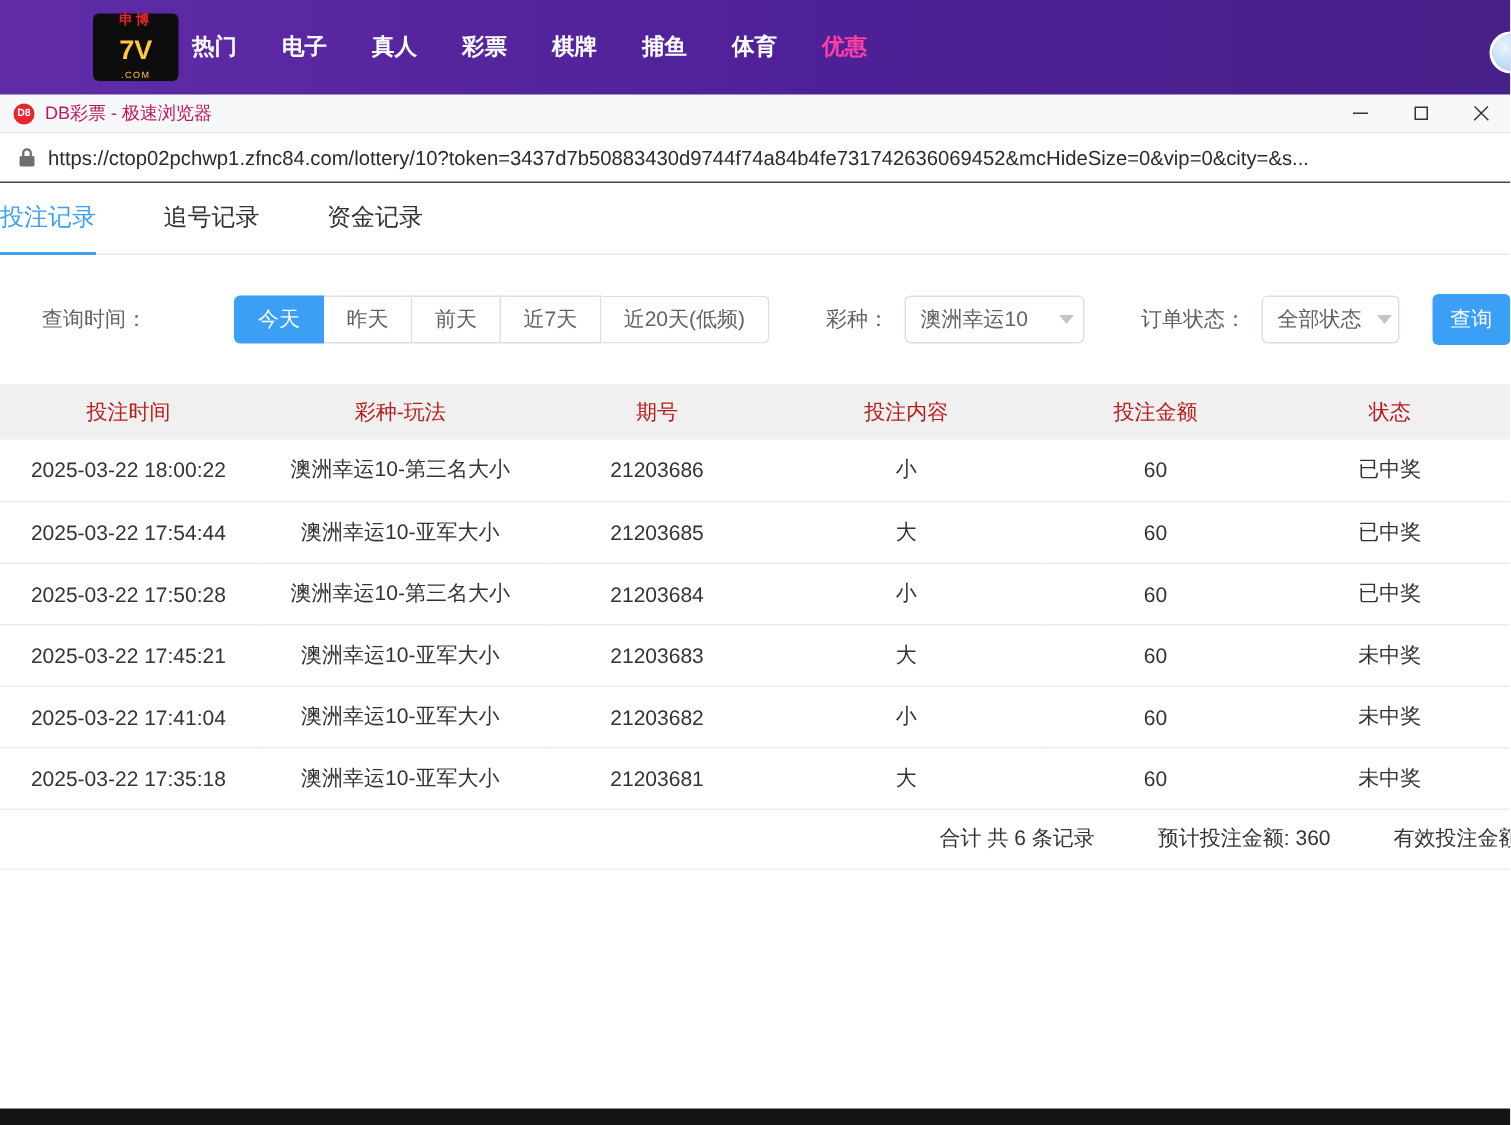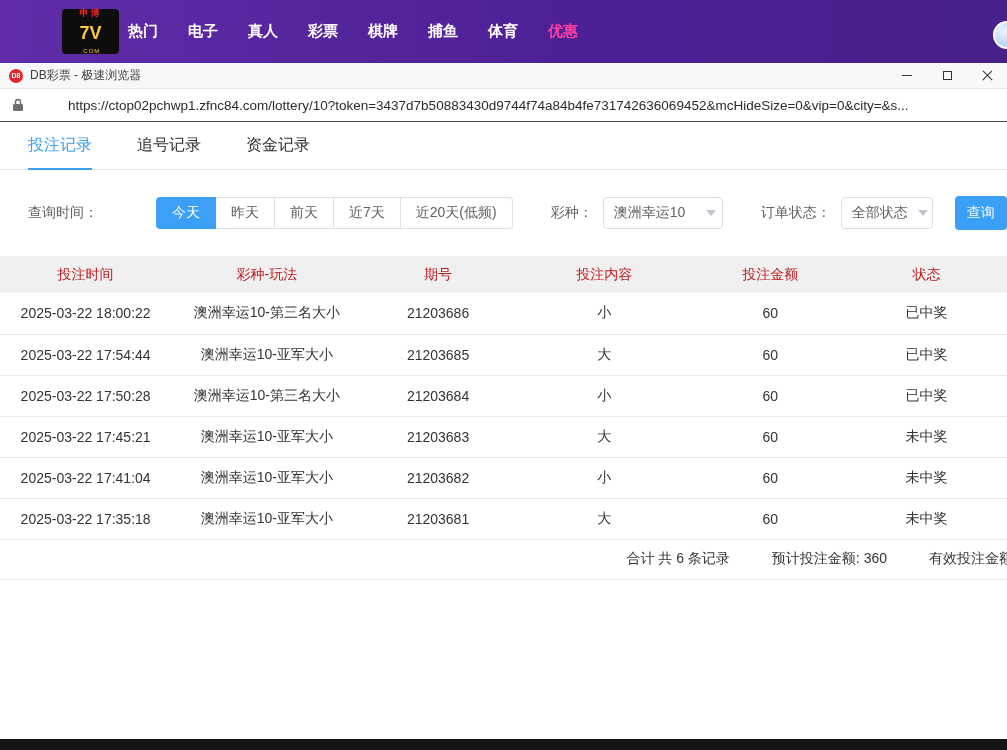--- a/index.html
+++ b/index.html
@@ -19,37 +19,37 @@
   .logo-main{color:#ffc83d;font-size:18px;font-weight:bold;margin-top:1px;}
   .logo-sub{color:#ffc83d;font-size:6px;margin-top:1px;letter-spacing:1px;}
   .nav{display:flex;gap:30px;margin-left:9px;align-items:center;}
   .nav-item{color:#fff;font-size:15px;font-weight:bold;cursor:pointer;white-space:nowrap;}
   .nav-item.promo{color:var(--promo-pink);}
   .fab{position:absolute;right:-14px;top:21px;width:28px;height:28px;border-radius:50%;background:radial-gradient(circle at 35% 35%,#eaf4ff,#9cc8f0);border:2px solid #fff;cursor:pointer;}
 
   
   .titlebar{height:26px;background:#f7f8f9;display:flex;align-items:center;padding-left:9px;border-bottom:1px solid #e6e6e6;}
   .app-icon{width:14px;height:14px;border-radius:50%;background:#e8252c;color:#fff;font-size:7px;font-weight:bold;display:flex;align-items:center;justify-content:center;flex:0 0 auto;}
-  .win-title{margin-left:7px;font-size:12px;color:#404040;white-space:nowrap;}
+  .win-title{margin-left:7px;font-size:12px;color:#be185d;white-space:nowrap;}
   .win-controls{margin-left:auto;display:flex;height:100%;}
   .win-btn{width:40px;height:100%;display:flex;align-items:center;justify-content:center;cursor:pointer;}
   .glyph-min{width:10px;border-top:1px solid #333;display:inline-block;}
   .glyph-max{width:9px;height:9px;border:1px solid #333;display:inline-block;}
   .glyph-close{position:relative;width:11px;height:11px;display:inline-block;}
   .glyph-close::before,.glyph-close::after{content:"";position:absolute;left:-1px;top:5px;width:13px;height:1.4px;background:#333;}
   .glyph-close::before{transform:rotate(45deg);}
   .glyph-close::after{transform:rotate(-45deg);}
 
   
-  .addressbar{height:33px;background:#fff;display:flex;align-items:center;padding:0 12px;border-bottom:1px solid #484848;gap:36px;}
+  .addressbar{height:33px;background:#fff;display:flex;align-items:center;padding:0 12px;border-bottom:1px solid #484848;}
   .lock-icon{flex:0 0 auto;display:flex;align-items:center;}
   .url{margin-left:8px;font-size:13.5px;color:#2b2b2b;white-space:nowrap;overflow:hidden;}
 
   
-  .tabs{display:flex;gap:45px;padding-left:28px;height:48px;border-bottom:1px solid #e8e8e8;}
+  .tabs{display:flex;gap:45px;height:48px;border-bottom:1px solid #e8e8e8;}
   .tab{font-size:16px;color:#303133;display:flex;align-items:center;cursor:pointer;border-bottom:2px solid transparent;margin-bottom:-1px;}
   .tab.active{color:var(--accent);border-bottom-color:var(--accent);}
 
   
   .filters{display:flex;align-items:center;margin:26px 0 0 28px;font-size:14px;color:#606266;}
   .filter-label{margin-right:10px;white-space:nowrap;}
   .btn-group{display:flex;padding-left:48px;}
   .time-btn{height:32px;padding:0 15px;background:#fff;border:1px solid #dcdfe6;border-left:none;color:#606266;font-size:14px;cursor:pointer;white-space:nowrap;font-family:inherit;}
   .time-btn:first-child{border-left:1px solid #dcdfe6;border-radius:4px 0 0 4px;}
   .time-btn:last-child{border-radius:0 4px 4px 0;}

